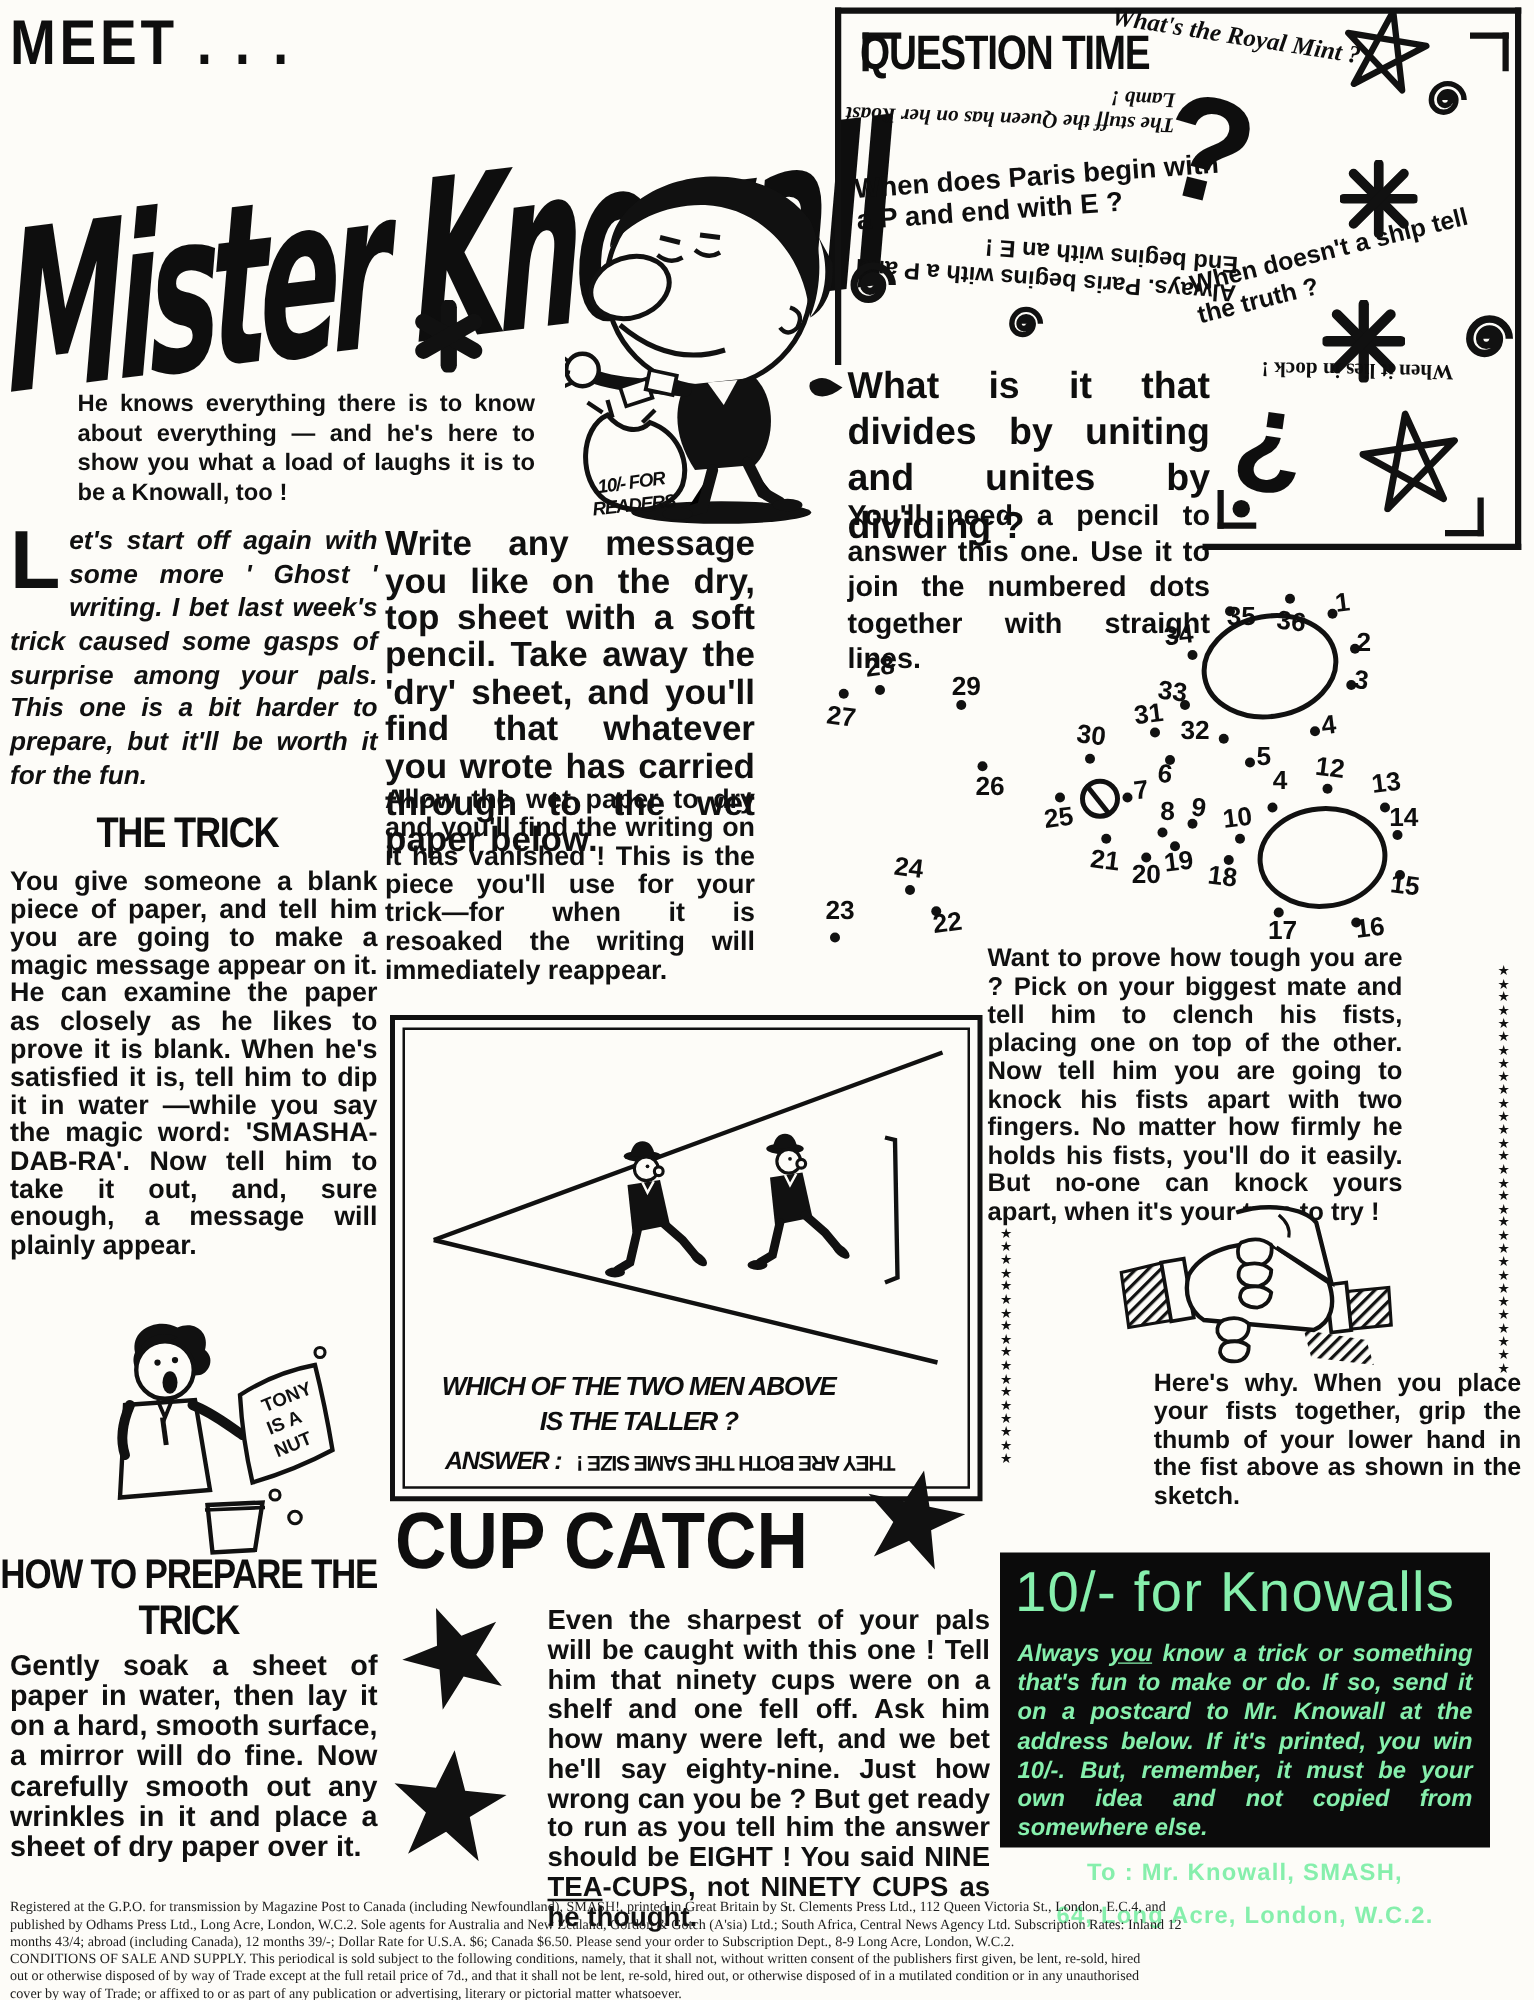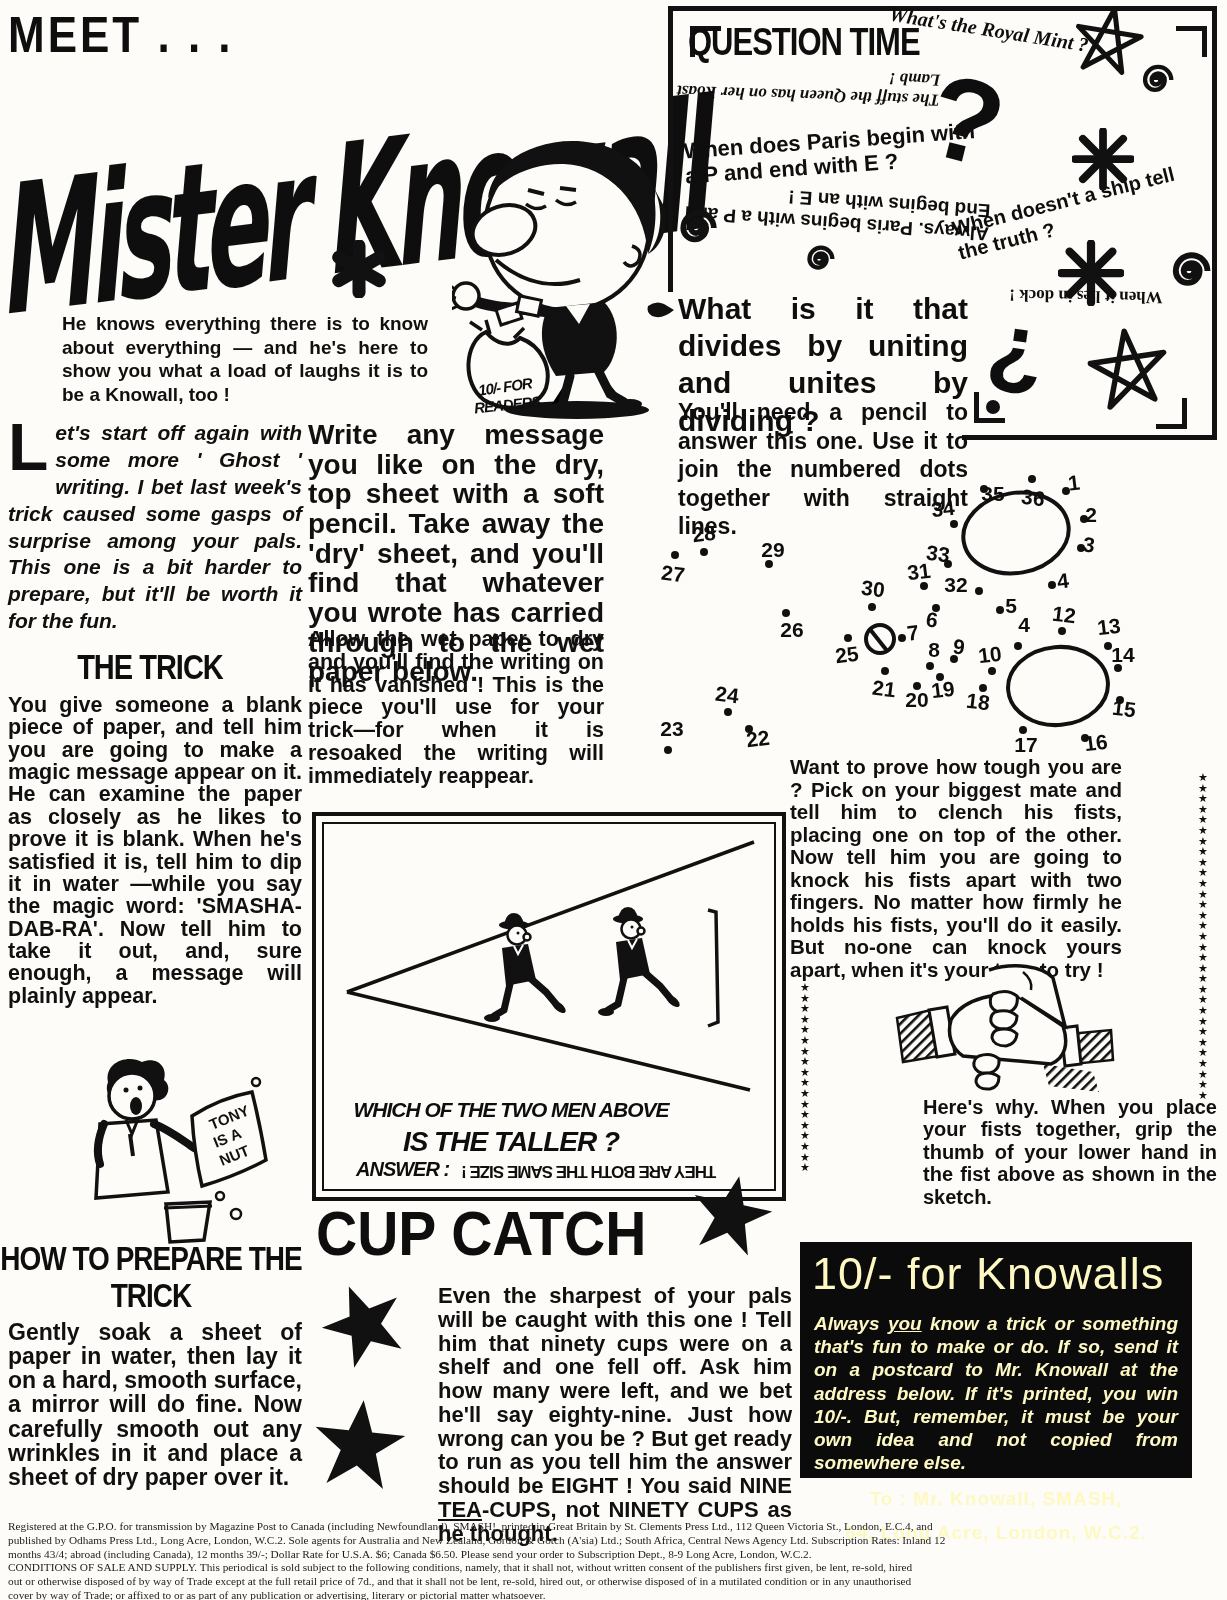--- a/index.html
+++ b/index.html
@@ -3,21 +3,21 @@
 <meta charset="utf-8">
 <style>
   html,body{margin:0;padding:0;background:#e8e6e0;}
   .page{position:relative;width:1227px;height:1600px;background:#fdfcf8;color:#0e0e0e;
         font-family:"Liberation Sans",sans-serif;overflow:hidden;margin:0 auto;}
   .abs{position:absolute;}
   .bodytext{font-weight:bold;color:#101010;text-align:justify;}
   .ital{font-style:italic;}
   .serif{font-family:"Liberation Serif",serif;}
   .center{text-align:center;}
-  .white{color:#fef9c3;}
+  .white{color:#86efac;}
   .heading{font-weight:bold;letter-spacing:-1px;}
   .scaleY{display:inline-block;transform:scaleY(1.18);transform-origin:center top;}
   .dropcap{float:left;font-size:66px;line-height:.82;font-weight:bold;font-style:normal;padding-right:7px;}
   .seg{background:#111;}
   .bracket{border:0 solid #111;}
   #dot-field .pdot{position:absolute;width:8px;height:8px;background:#111;border-radius:50%;
                    transform:translate(-50%,-50%);}
   #dot-field .pnum{position:absolute;font-weight:bold;font-size:21px;transform:translate(-50%,-50%);}
   .starcol{display:flex;flex-direction:column;font-size:11px;line-height:10.6px;color:#111;}
   .knowalls{background:#0b0b0b;}
@@ -286,21 +286,21 @@
           <ellipse cx="75" cy="95" rx="8" ry="4" transform="rotate(40 75 95)" fill="#111"></ellipse>
         </g>
       </defs>
       <line x1="21" y1="166" x2="428" y2="16" stroke="#111" stroke-width="3.5"></line>
       <line x1="21" y1="166" x2="424" y2="264" stroke="#111" stroke-width="3.5"></line>
       <path d="M382,84 l8,2 l2,110 l-10,4" fill="none" stroke="#111" stroke-width="3.5"></path>
       <use href="#walkman" x="158" y="86"></use>
       <use href="#walkman" x="272" y="80"></use>
     </svg>
     <div class="abs ital heading center" style="left:30px;top:282px;width:330px;font-size:21px;">WHICH OF THE TWO MEN ABOVE</div>
-    <div class="abs ital heading center" style="left:30px;top:310px;width:330px;font-size:28px;">IS THE TALLER ?</div>
+    <div class="abs ital heading center" style="left:30px;top:310px;width:330px;font-size:21px;">IS THE TALLER ?</div>
     <div class="abs" style="left:40px;top:342px;width:380px;white-space:nowrap;">
       <span class="ital heading" style="font-size:20px;">ANSWER :</span>
       <span class="heading" style="display:inline-block;font-size:17px;transform:rotate(180deg);margin-left:8px;">THEY ARE BOTH THE SAME SIZE !</span>
     </div>
   </div>
 
   <div class="abs heading" style="left:316px;top:1196px;font-size:57px;letter-spacing:0;transform:scaleY(1.12);transform-origin:left top;">CUP CATCH</div>
 
   <svg class="abs" style="left:688px;top:1172px" width="86" height="86" viewBox="0 0 100 100">
     <polygon points="50,4 62,36 96,36 68,57 79,92 50,71 21,92 32,57 4,36 38,36" fill="#111" transform="rotate(12 50 50)"></polygon>

